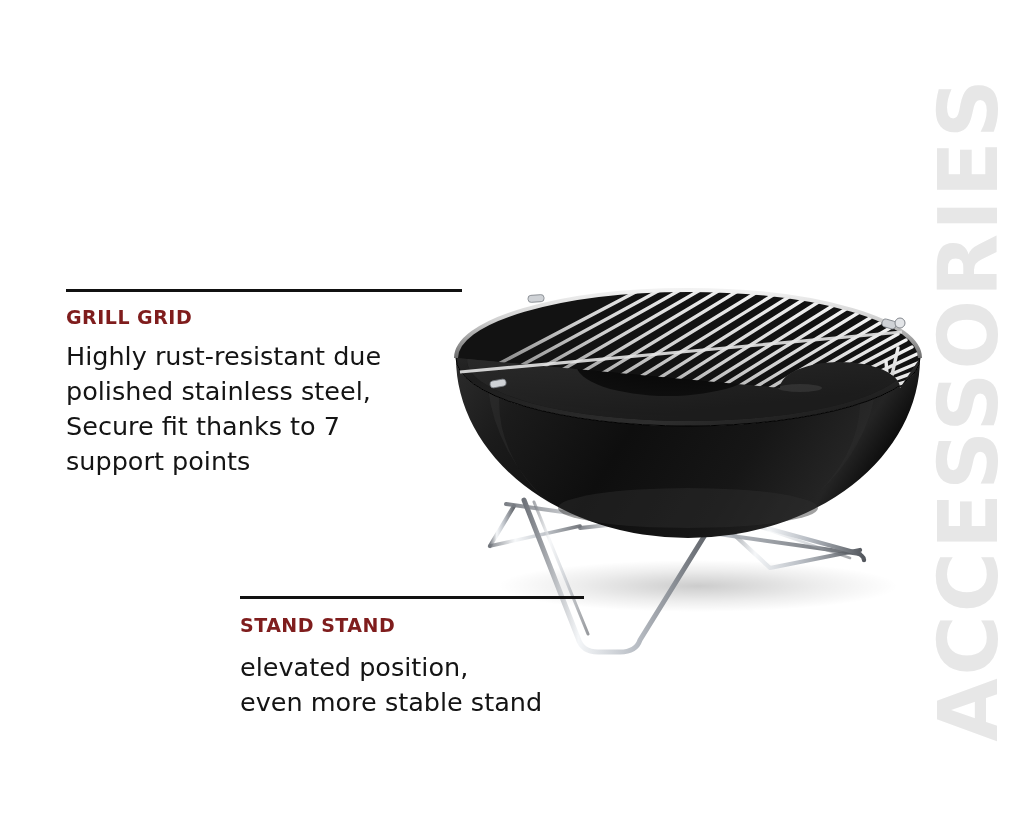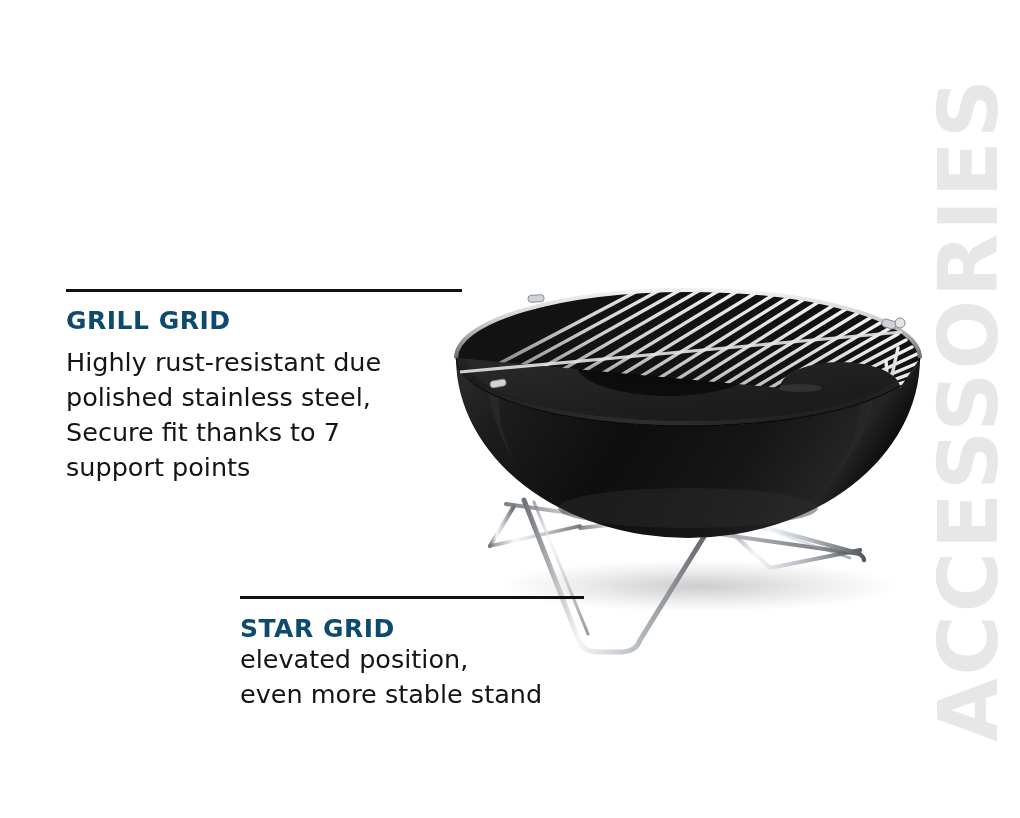--- a/index.html
+++ b/index.html
@@ -49,23 +49,23 @@
   .callout { position: absolute; }
   .rule {
     height: 0;
     border-top: 3px solid #111111;
     width: 100%;
   }
   .callout h2 {
     margin: 0;
     font-family: "DejaVu Sans", "Liberation Sans", sans-serif;
     font-weight: bold;
-    font-size: 25px;
+    font-size: 19px;
     letter-spacing: 0.5px;
-    color: #0c4a6e;
+    color: #7f1d1d;
     line-height: 1.05;
   }
   .callout p {
     margin: 0;
     font-family: "DejaVu Sans", "Liberation Sans", sans-serif;
     font-weight: normal;
     font-size: 25.5px;
     color: #141414;
     line-height: 1.37;
     white-space: pre-line;
@@ -78,21 +78,21 @@
   }
   #callout-grill h2 { margin-top: 16px; }
   #callout-grill p  { margin-top: 11px; }
 
   #callout-stand {
     left: 240px;
     top: 596px;
     width: 344px;
   }
   #callout-stand h2 { margin-top: 17px; }
-  #callout-stand p  { }
+  #callout-stand p  { margin-top: 14px; }
 
   
   #product {
     position: absolute;
     left: 430px;
     top: 268px;
     width: 520px;
     height: 440px;
   }
   #product svg { display: block; width: 100%; height: 100%; }
@@ -259,18 +259,18 @@
     <div class="rule"></div>
     <h2>GRILL GRID</h2>
     <p>Highly rust-resistant due
 polished stainless steel,
 Secure fit thanks to 7
 support points</p>
   </div>
 
   <div id="callout-stand" class="callout">
     <div class="rule"></div>
-    <h2>STAR GRID</h2>
+    <h2>STAND STAND</h2>
     <p>elevated position,
 even more stable stand</p>
   </div>
 
 </div>
 
 </body></html>

